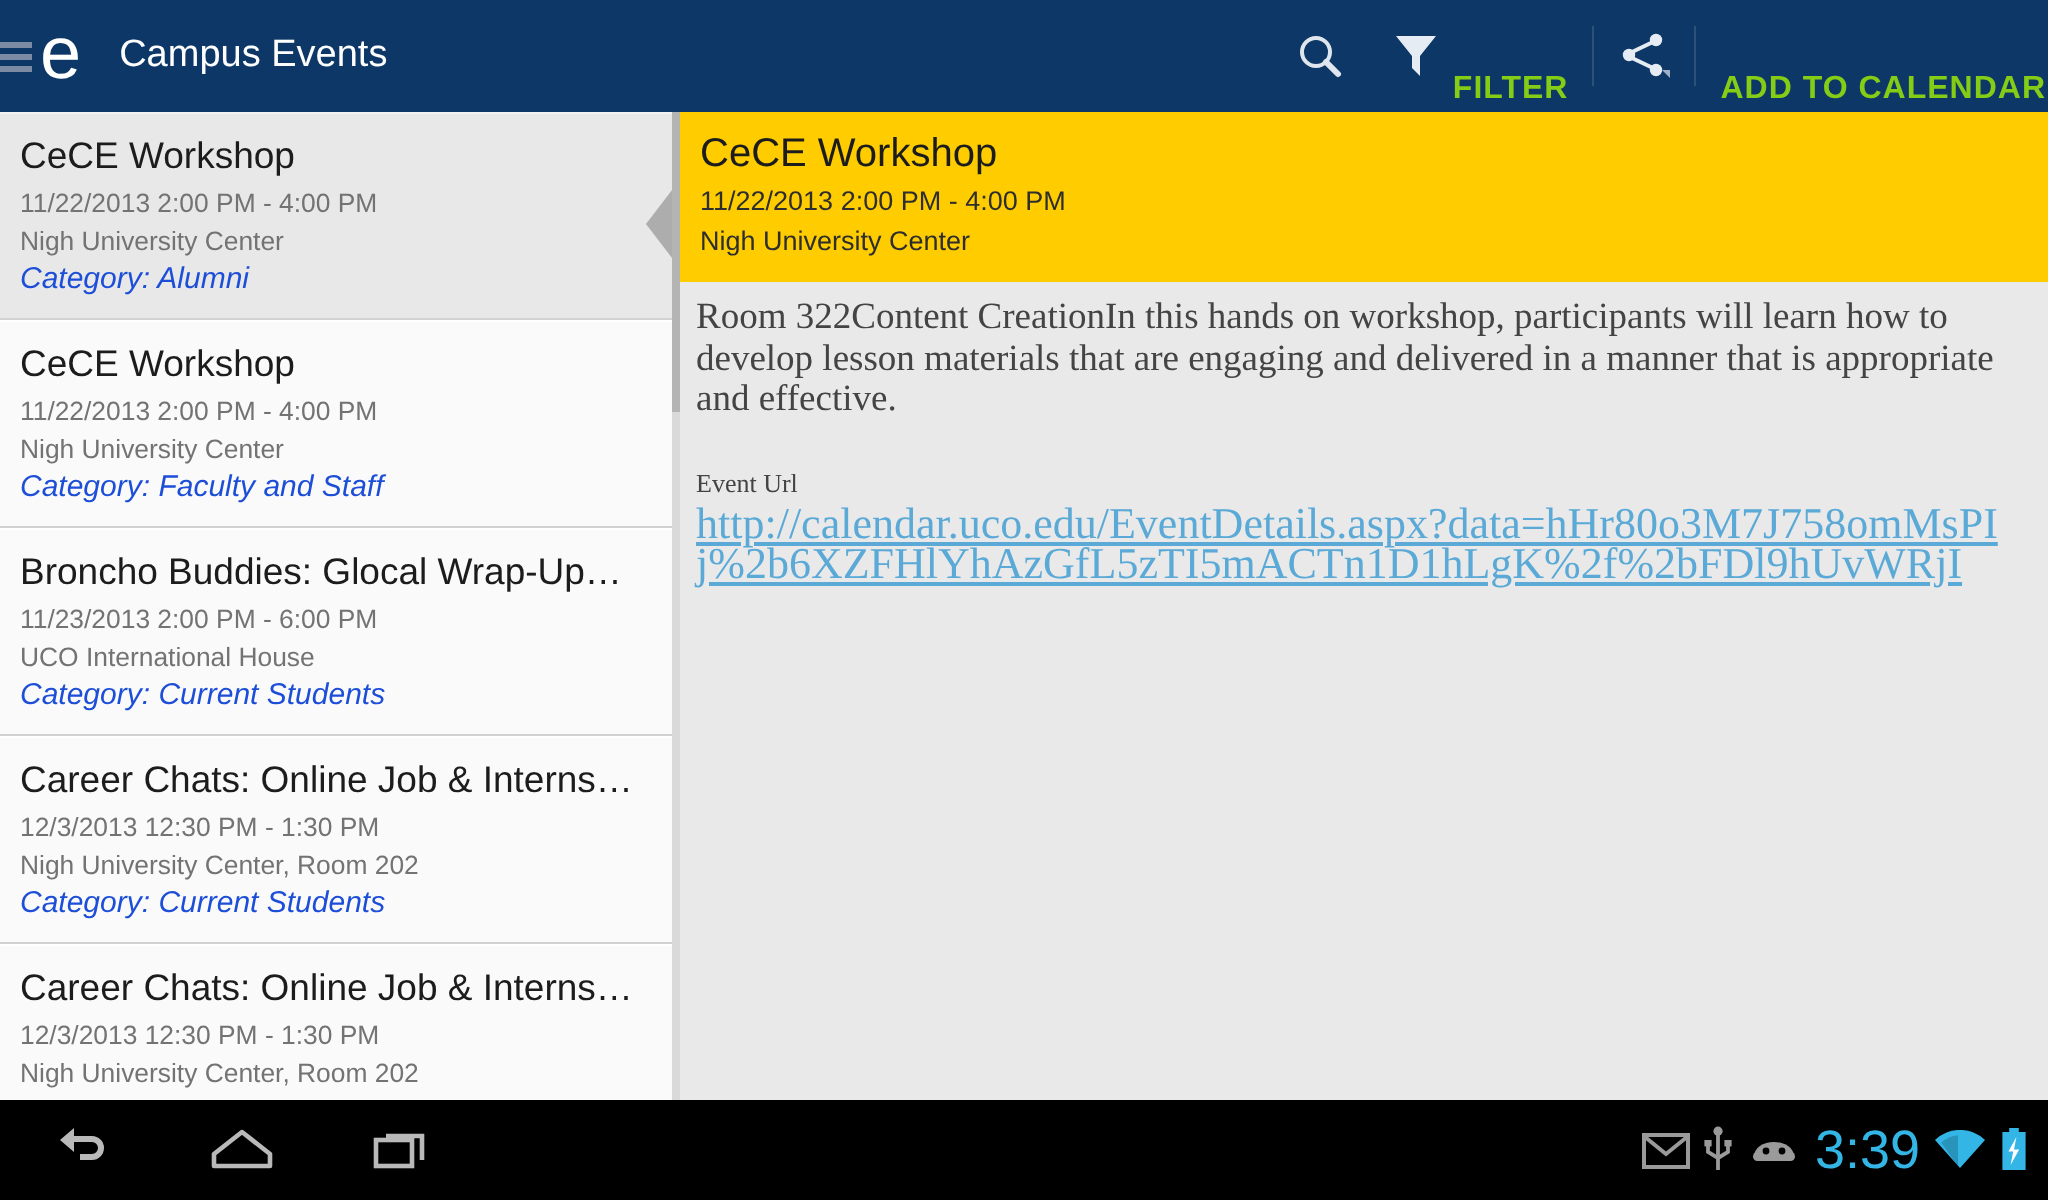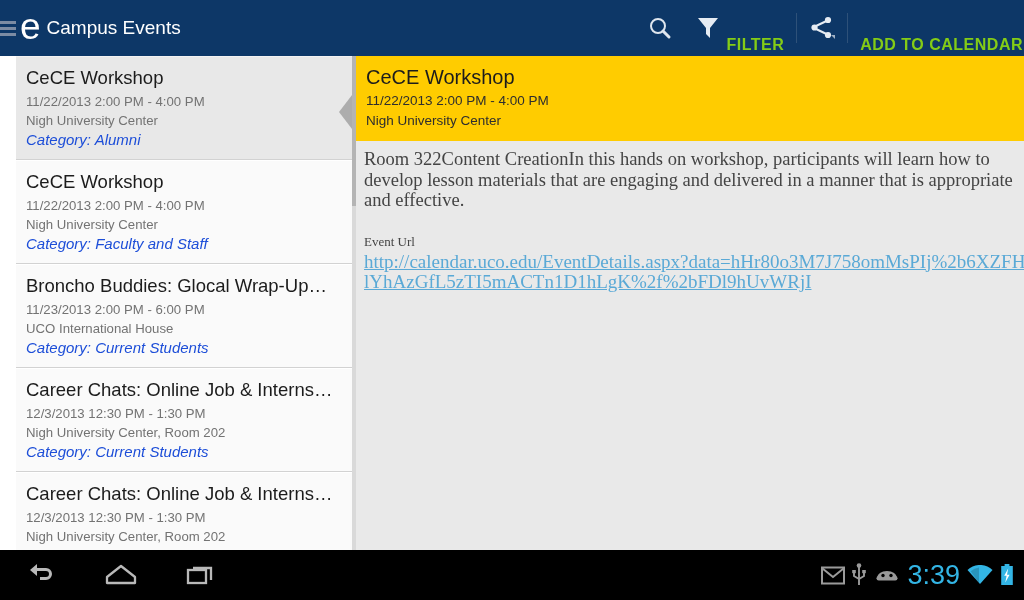--- a/index.html
+++ b/index.html
@@ -35,40 +35,40 @@
   }
   .logo-e {
     font-family: "Liberation Sans", sans-serif;
     font-size: 37px; line-height: 37px;
     color: #ffffff; font-weight: 400;
     margin-left: 2px; margin-top: -3px;
     letter-spacing: 0;
   }
   #app-title {
     color: #ffffff; font-size: 19px;
-    margin-left: 6px; font-weight: 400;
+    margin-left: 19px; font-weight: 400;
     white-space: nowrap;
   }
   #appbar-actions {
     margin-left: auto; display: flex; align-items: center; height: 56px;
   }
   .act {
     display: flex; align-items: center; height: 56px;
     padding: 0 12px; color: #e9eef4;
   }
   .act-label {
     font-size: 16px; font-weight: bold; letter-spacing: .5px;
     color: #84cc16; white-space: nowrap; margin-top: 34px;
   }
   .vdiv { width: 1px; height: 30px; background: #2e5179; }
   .ic { display: block; }
 
   
   #main {
-    position: absolute; top: 56px; left: 16px;
+    position: absolute; top: 56px; left: 0;
     width: 836px; height: 494px;
     background: #e9e9e9;
   }
 
   
   #list-pane {
     position: absolute; top: 0; left: 0;
     width: 340px; height: 494px;
     background: #f5f5f5;
     overflow: hidden;
@@ -142,21 +142,21 @@
     font-size: 18.5px; line-height: 20.5px; color: #444444;
     font-family: "Liberation Serif", serif;
   }
   #event-url-label {
     margin-top: 20px;
     font-size: 13px; line-height: 21px; color: #444444;
     font-family: "Liberation Serif", serif;
   }
   #event-url-link {
     display: block;
-    font-size: 19px; line-height: 20.5px;
+    font-size: 22px; line-height: 20.5px;
     color: #5aa9d6; text-decoration: underline;
     font-family: "Liberation Serif", serif;
     word-break: break-all;
     cursor: pointer;
   }
 
   
   #sysbar {
     position: absolute; bottom: 0; left: 0;
     width: 1024px; height: 50px;

